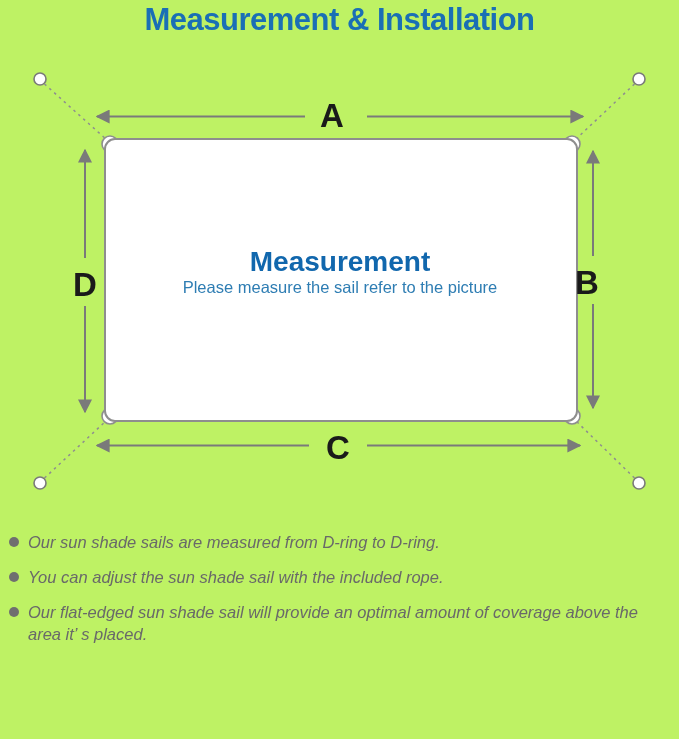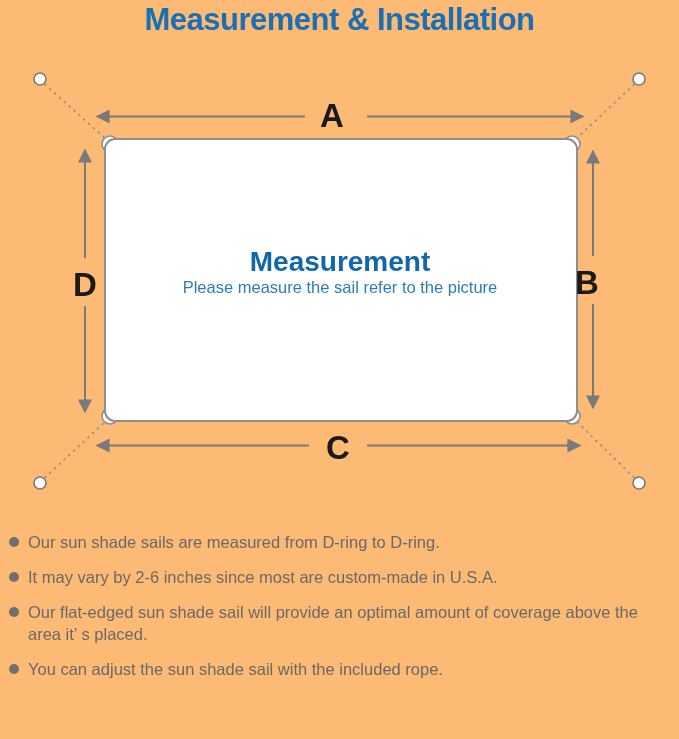--- a/index.html
+++ b/index.html
@@ -12,21 +12,21 @@
     --note-gray:#696969;
     --dot-gray:#6f6f6f;
   }
   *{margin:0;padding:0;box-sizing:border-box;}
   html,body{background:#fff;}
   body{font-family:"Liberation Sans", sans-serif;}
   .page{
     position:relative;
     width:679px;
     height:739px;
-    background:#fdba74;
+    background:#bef264;
     overflow:hidden;
   }
   .title{
     position:absolute;
     top:0;
     left:0;
     width:100%;
     text-align:center;
     font-size:31px;
     font-weight:700;
@@ -105,20 +105,21 @@
   .dot{
     flex:0 0 auto;
     width:10px;
     height:10px;
     border-radius:50%;
     background:var(--dot-gray);
     margin:6px 9px 0 0;
   }
   .note-text{
     flex:1 1 auto;
+    font-style:italic;
   }
 </style>
 </head>
 <body>
 
 <div class="page">
 
   <h1 class="title">Measurement &amp; Installation</h1>
 
   <svg class="diagram" width="679" height="520" viewBox="0 0 679 520" xmlns="http://www.w3.org/2000/svg">
@@ -166,25 +167,21 @@
     <text class="center-subtitle" x="340" y="293">Please measure the sail refer to the picture</text>
   </svg>
 
   <div class="notes">
     <div class="note">
       <span class="dot"></span>
       <span class="note-text">Our sun shade sails are measured from D-ring to D-ring.</span>
     </div>
     <div class="note">
       <span class="dot"></span>
-      <span class="note-text">It may vary by 2-6 inches since most are custom-made in U.S.A.</span>
+      <span class="note-text">You can adjust the sun shade sail with the included rope.</span>
     </div>
     <div class="note">
       <span class="dot"></span>
       <span class="note-text">Our flat-edged sun shade sail will provide an optimal amount of coverage above the area it’ s placed.</span>
-    </div>
-    <div class="note">
-      <span class="dot"></span>
-      <span class="note-text">You can adjust the sun shade sail with the included rope.</span>
     </div>
   </div>
 
 </div>
 
 </body></html>

